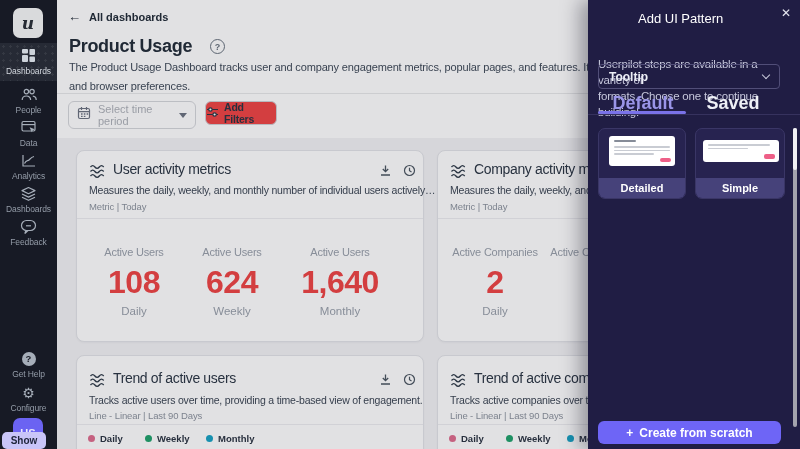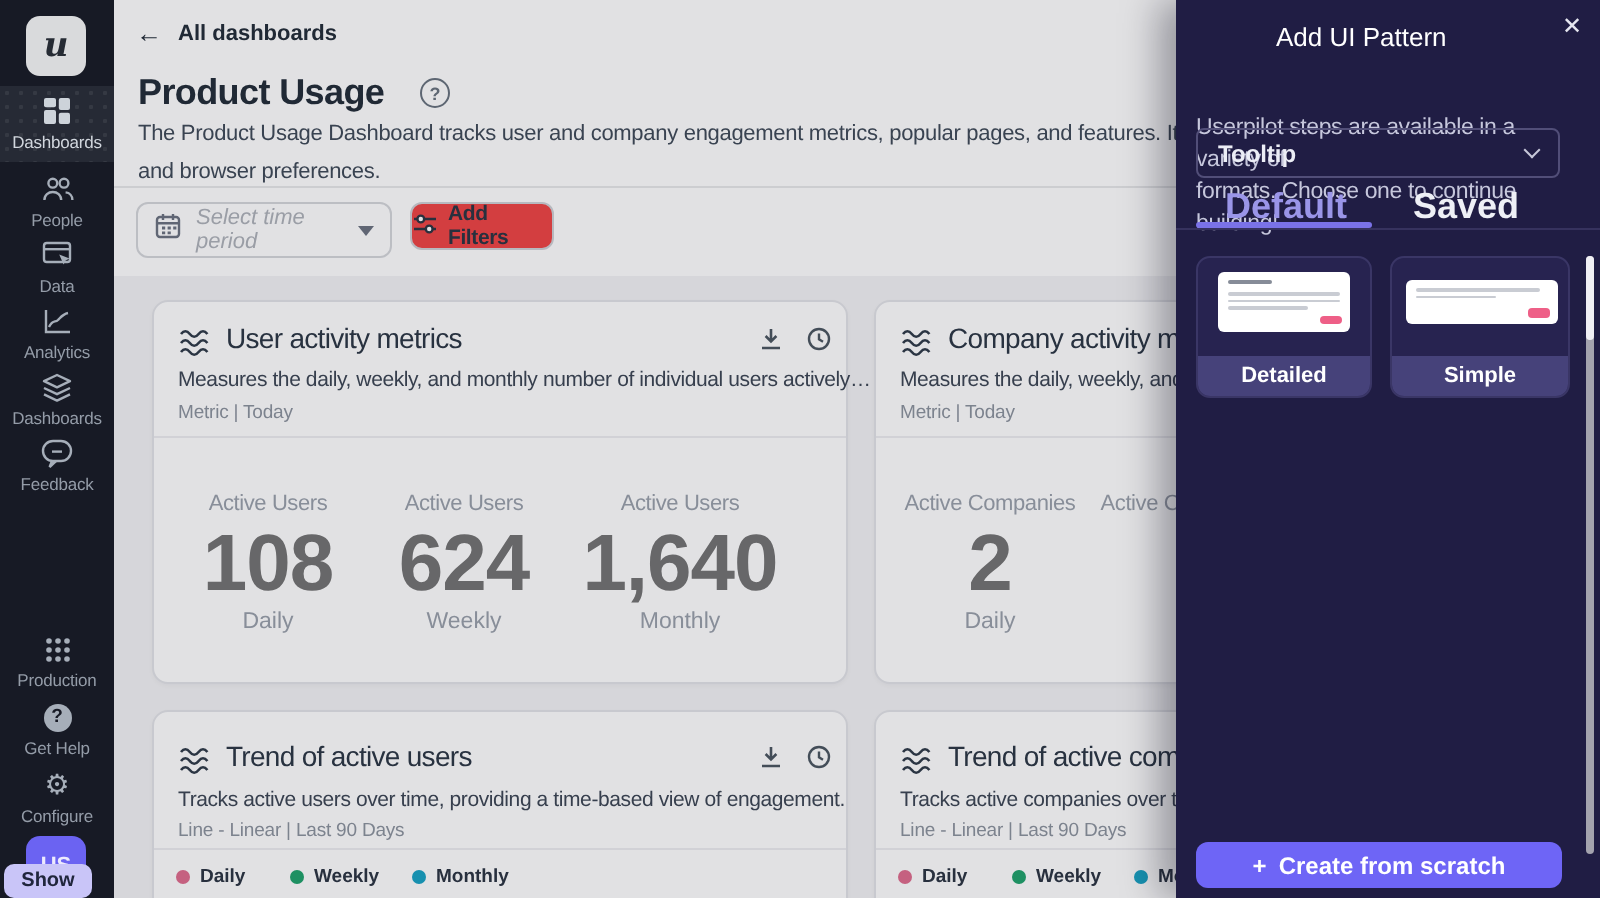--- a/index.html
+++ b/index.html
@@ -46,21 +46,21 @@
     color:#222c38; letter-spacing:-0.3px; }
   .help-circle { position:absolute; left:153px; top:39px; width:15px; height:15px;
     border:1.4px solid #68727e; border-radius:50%; color:#68727e; font-size:9px;
     font-weight:bold; display:flex; align-items:center; justify-content:center; cursor:pointer; }
   .page-desc { position:absolute; left:12px; top:58px; width:760px; font-size:11px;
     color:#3f4a58; line-height:19px; letter-spacing:-0.15px; white-space:nowrap; }
   .header-divider { position:absolute; left:0; top:93px; right:0; height:1px; background:#e7e8ea; }
   .time-select { position:absolute; left:11px; top:101px; width:128px; height:28px;
     border:1px solid #d5d7db; border-radius:6px; background:#fff; display:flex;
     align-items:center; gap:7px; padding:0 8px; cursor:pointer; }
-  .time-placeholder { font-size:11px; color:#aeb2b9; flex:1;font-style:italic; }
+  .time-placeholder { font-size:11px; color:#aeb2b9; flex:1; }
   .tri-down { width:0; height:0; border-left:4px solid transparent;
     border-right:4px solid transparent; border-top:5px solid #6b7280; }
   .add-filters { position:absolute; left:148px; top:101px; width:72px; height:24px;
     border:1px solid #cfd1d6; border-radius:6px; background:#ef4444; display:flex;
     align-items:center; justify-content:center; gap:5px; cursor:pointer; }
   .add-filters span { font-size:10.5px; font-weight:bold; color:#2b3442; letter-spacing:-0.2px; }
 
   
   .card { position:absolute; width:348px; background:#fff; border:1px solid #e3e4e8;
     border-radius:8px; box-shadow:0 1px 2px rgba(20,24,40,0.04); }
@@ -78,21 +78,21 @@
   .card-desc { position:absolute; left:12px; top:33px; width:400px; font-size:10.5px;
     color:#3c4654; letter-spacing:-0.2px; white-space:nowrap; }
   .card.r2 .card-desc { top:38px; }
   .card-meta { position:absolute; left:12px; top:50px; font-size:9.5px; color:#8c939e;
     letter-spacing:-0.1px; white-space:nowrap; }
   .card.r2 .card-meta { top:54px; }
   .card-divider { position:absolute; left:0; right:0; top:67px; height:1px; background:#ededf0; }
   .metric { position:absolute; top:95px; width:106px; text-align:center; }
   .metric.m0 { left:4px; } .metric.m1 { left:102px; } .metric.m2 { left:210px; }
   .metric-label { font-size:11px; color:#99a0ab; letter-spacing:-0.2px; }
-  .metric-value { margin-top:6px; font-size:40px; font-weight:bold; color:#737373;
+  .metric-value { margin-top:6px; font-size:32px; font-weight:bold; color:#ef4444;
     letter-spacing:-0.5px; line-height:36px; }
   .metric-sub { margin-top:5px; font-size:11.5px; color:#99a0ab; }
   .legend-item { position:absolute; top:77px; display:flex; align-items:center; gap:5px; }
   .li0 { left:11px; } .li1 { left:68px; } .li2 { left:129px; }
   .dot { width:7px; height:7px; border-radius:50%; }
   .dot-daily { background:#df6d8e; } .dot-weekly { background:#1fa26b; } .dot-monthly { background:#18a2c4; }
   .legend-label { font-size:9.5px; font-weight:bold; color:#2b3442; }
 
   .dim { position:absolute; left:0; top:0; right:0; bottom:0;
     background:rgba(22,24,38,0.13); z-index:50; pointer-events:none; }
@@ -206,38 +206,20 @@
       <span class="nav-ico">
         <svg width="17" height="16" viewBox="0 0 17 16" fill="none" stroke="#a6aeb9" stroke-width="1.2">
           <rect x="1.5" y="1.5" width="14" height="10" rx="5"></rect>
           <path d="M6 11.5l-1.2 3 3.2-3"></path>
           <path d="M6 6.8h5"></path>
         </svg>
       </span>
       <div class="nav-label">Feedback</div>
     </div>
 
-    <div class="nav-item" style="top:312px">
-      <span class="nav-ico">
-        <svg width="14" height="14" viewBox="0 0 14 14">
-            <g fill="#a6aeb9">
-          <circle cx="2.5" cy="2.5" r="1.4"></circle>
-              <circle cx="7" cy="2.5" r="1.4"></circle>
-              <circle cx="11.5" cy="2.5" r="1.4"></circle>
-          <circle cx="2.5" cy="7" r="1.4"></circle>
-              <circle cx="7" cy="7" r="1.4"></circle>
-              <circle cx="11.5" cy="7" r="1.4"></circle>
-          <circle cx="2.5" cy="11.5" r="1.4"></circle>
-              <circle cx="7" cy="11.5" r="1.4"></circle>
-              <circle cx="11.5" cy="11.5" r="1.4"></circle>
-        </g>
-          </svg>
-      </span>
-      <div class="nav-label">Production</div>
-    </div>
 
     <div class="nav-item" style="top:346px">
       <span class="nav-ico">
         <span class="qmark">?</span>
       </span>
       <div class="nav-label">Get Help</div>
     </div>
 
     <div class="nav-item" style="top:380px">
       <span class="nav-ico">

